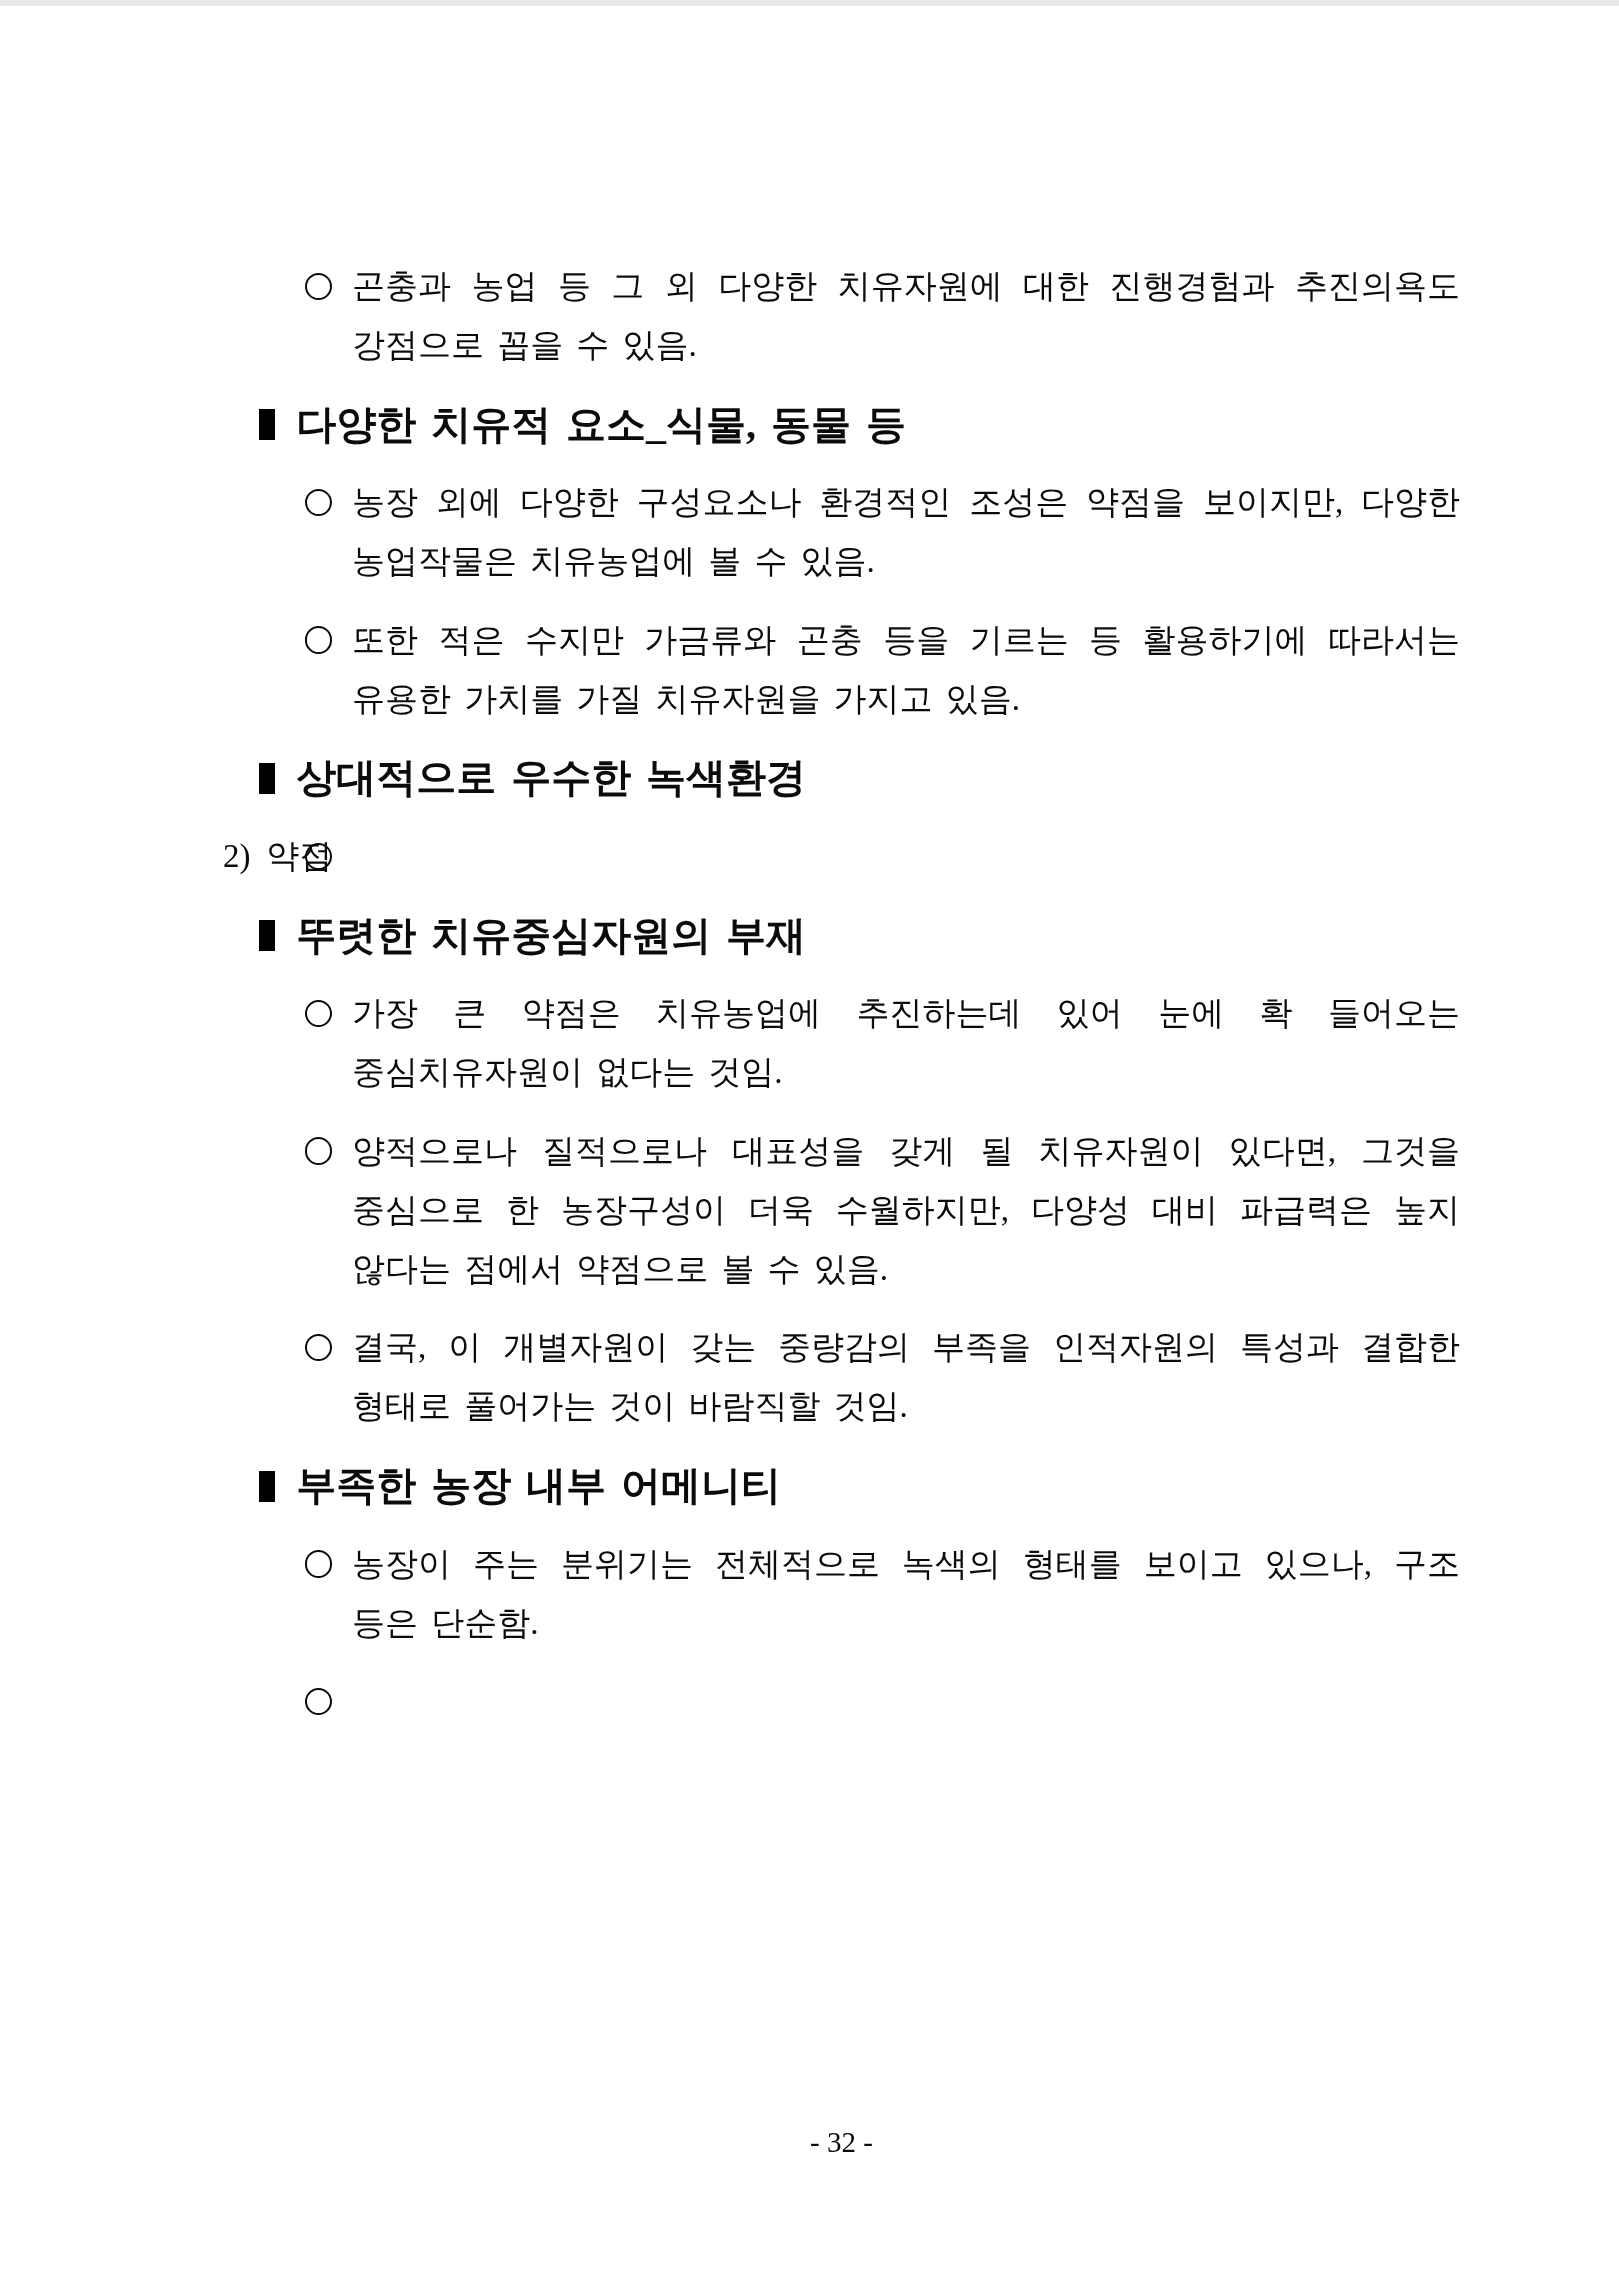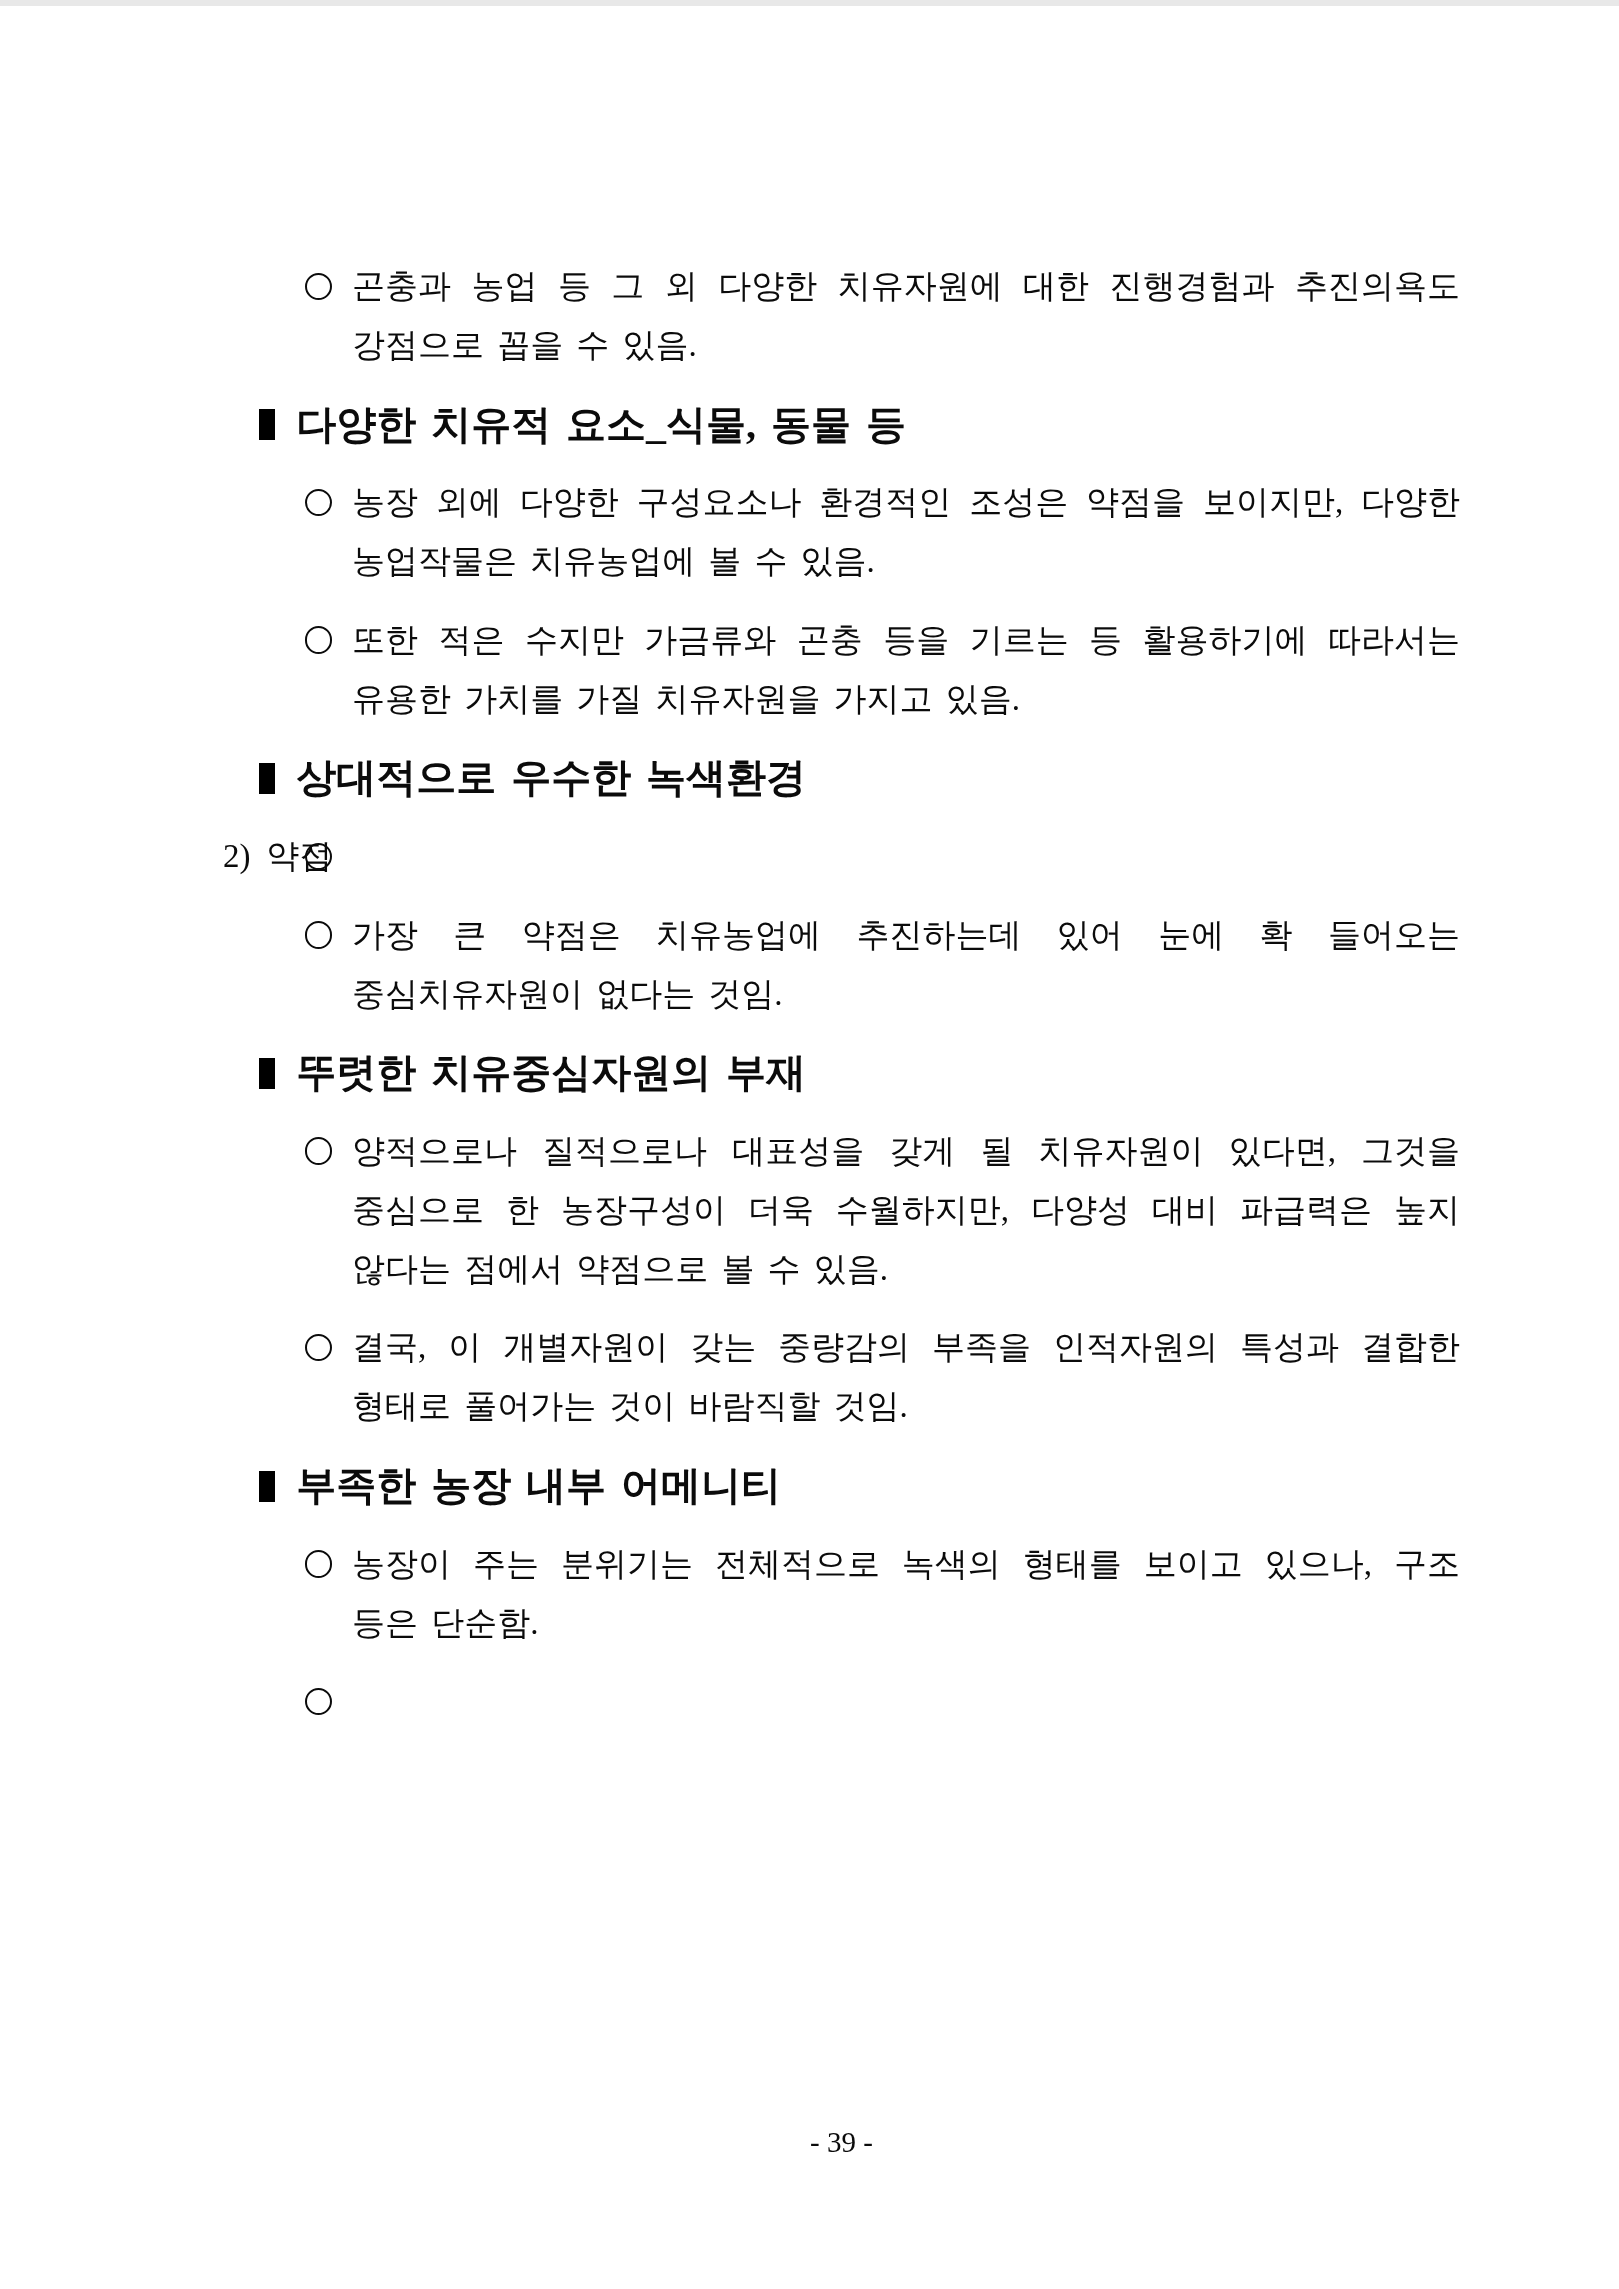--- a/index.html
+++ b/index.html
@@ -82,25 +82,25 @@
 
 <div class="page">
   <div class="content" id="content">
       <div class="block bullet"><span class="bmarker"></span><span>곤충과 농업 등 그 외 다양한 치유자원에 대한 진행경험과 추진의욕도 강점으로 꼽을 수 있음.</span></div>
       <div class="block heading"><span class="hbar"></span><span>다양한 치유적 요소_식물, 동물 등</span></div>
       <div class="block bullet"><span class="bmarker"></span><span>농장 외에 다양한 구성요소나 환경적인 조성은 약점을 보이지만, 다양한 농업작물은 치유농업에 볼 수 있음.</span></div>
       <div class="block bullet"><span class="bmarker"></span><span>또한 적은 수지만 가금류와 곤충 등을 기르는 등 활용하기에 따라서는 유용한 가치를 가질 치유자원을 가지고 있음.</span></div>
       <div class="block heading"><span class="hbar"></span><span>상대적으로 우수한 녹색환경</span></div>
       <div class="block bullet"><span class="bmarker"></span></div>
       <div class="block label"><span class="lmarker">2)</span><span>약점</span></div>
+      <div class="block heading"><span class="hbar"></span><span>뚜렷한 치유중심자원의 부재</span></div>
       <div class="block bullet"><span class="bmarker"></span><span>가장 큰 약점은 치유농업에 추진하는데 있어 눈에 확 들어오는 중심치유자원이 없다는 것임.</span></div>
-      <div class="block heading"><span class="hbar"></span><span>뚜렷한 치유중심자원의 부재</span></div>
       <div class="block bullet"><span class="bmarker"></span><span>양적으로나 질적으로나 대표성을 갖게 될 치유자원이 있다면, 그것을 중심으로 한 농장구성이 더욱 수월하지만, 다양성 대비 파급력은 높지 않다는 점에서 약점으로 볼 수 있음.</span></div>
       <div class="block bullet"><span class="bmarker"></span><span>결국, 이 개별자원이 갖는 중량감의 부족을 인적자원의 특성과 결합한 형태로 풀어가는 것이 바람직할 것임.</span></div>
       <div class="block heading"><span class="hbar"></span><span>부족한 농장 내부 어메니티</span></div>
       <div class="block bullet"><span class="bmarker"></span><span>농장이 주는 분위기는 전체적으로 녹색의 형태를 보이고 있으나, 구조 등은 단순함.</span></div>
       <div class="block bullet"><span class="bmarker"></span></div>
     </div>
   <div class="footer">
-    <span>- 39 -</span>
+    <span>- 32 -</span>
   </div>
 </div>
 
 
 </body></html>

